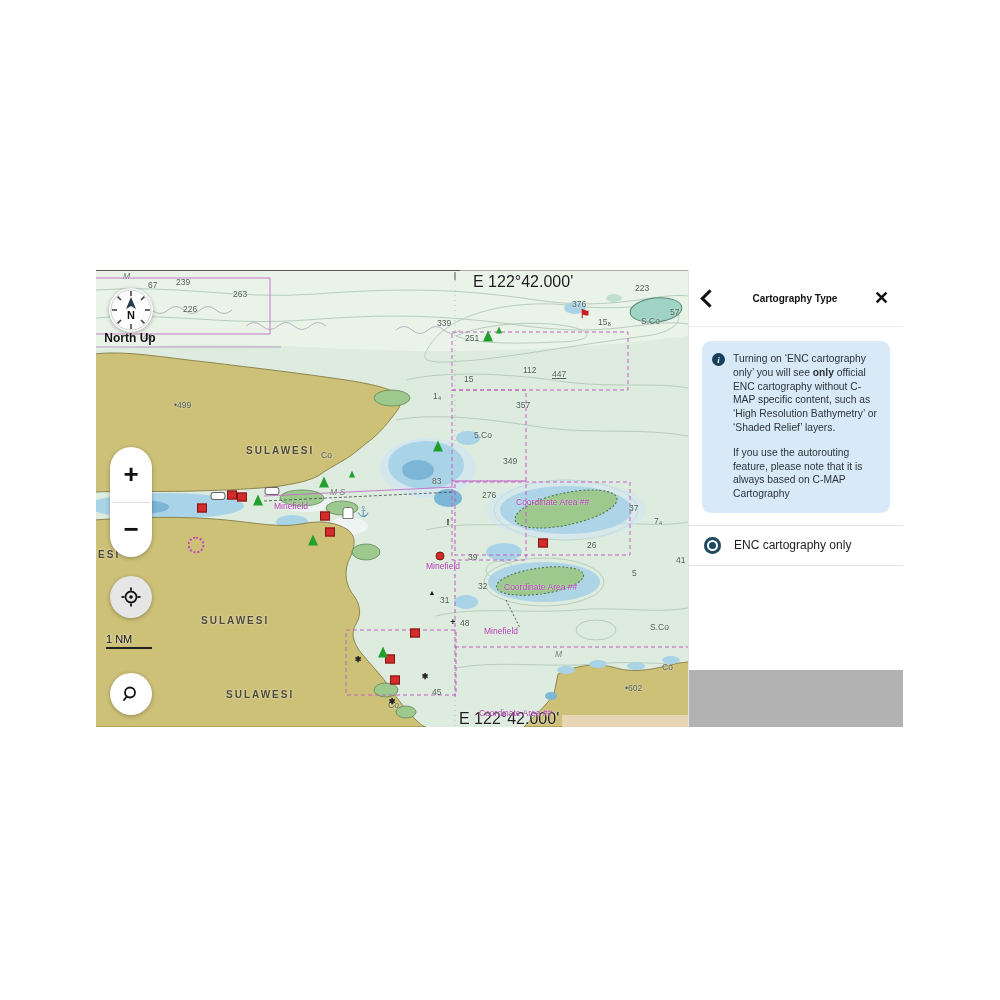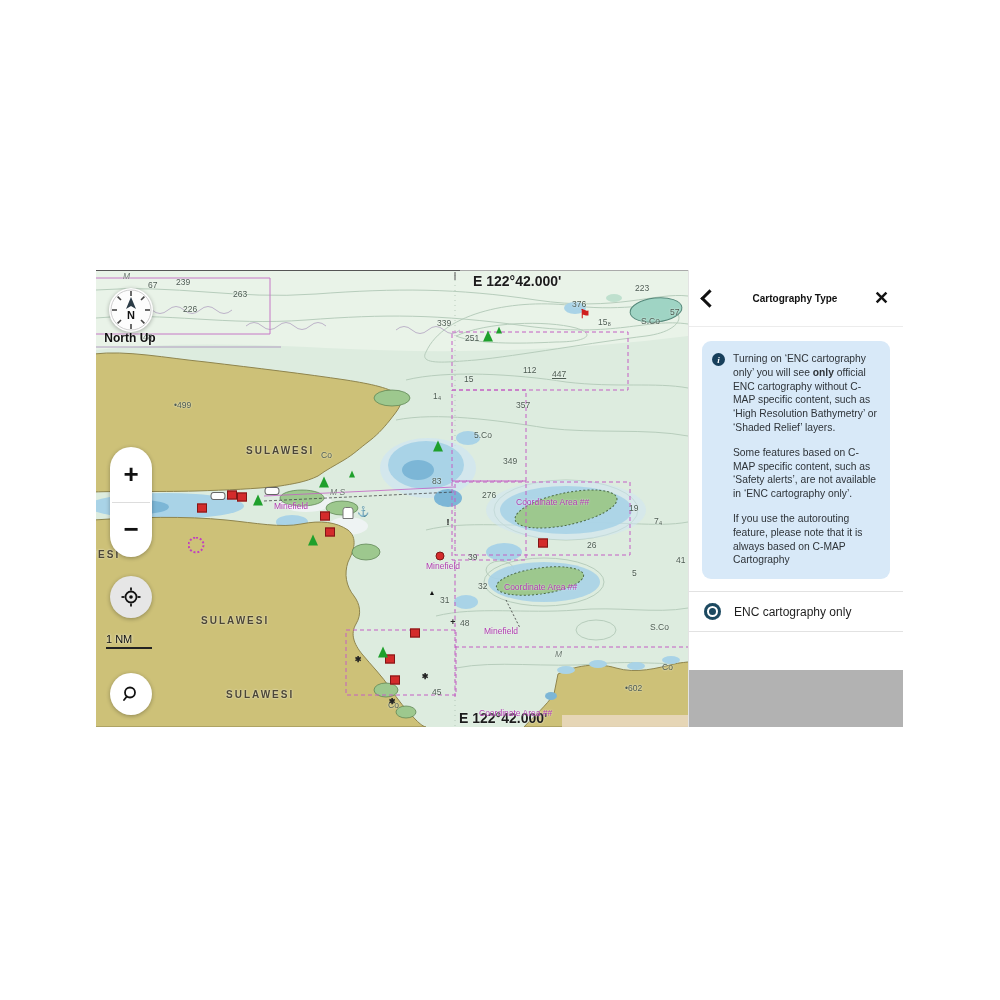--- a/index.html
+++ b/index.html
@@ -3,21 +3,21 @@
 <meta charset="utf-8">
 <style>
   html,body{margin:0;padding:0;background:#fff;}
   body{font-family:"Liberation Sans",sans-serif;width:1000px;height:1000px;position:relative;overflow:hidden;}
   .app{position:absolute;left:96px;top:270px;width:807px;height:457px;display:flex;background:#fff;}
 
   
   .map{position:relative;width:592px;height:457px;overflow:hidden;background:#ddecdf;flex:none;}
   .map svg.chart{position:absolute;left:0;top:0;}
   .maplabel{position:absolute;font-size:8.5px;color:#4d5c52;white-space:nowrap;text-shadow:0 0 2px rgba(255,255,255,.85);line-height:1;}
-  .maplabel.coord{font-size:14px;color:#1c1c1c;font-weight:700;padding-left:40px;}
+  .maplabel.coord{font-size:16px;color:#1c1c1c;font-weight:400;padding-left:40px;}
   .maplabel.place{font-size:10px;font-weight:bold;letter-spacing:2px;color:#4c4635;margin-top:42px;}
   .maplabel.mag{color:#b03ab0;}
   .maplabel.num-i{font-style:italic;color:#6b7a70;}
   .sym{position:absolute;transform:translate(-50%,-50%);line-height:1;}
   .sym-sq{width:8px;height:7px;background:#d42b2b;border:1px solid #7e1717;}
   .sym-dot{width:7px;height:7px;background:#d42b2b;border:1px solid #7e1717;border-radius:50%;}
   .sym-cone{width:0;height:0;border-left:5px solid transparent;border-right:5px solid transparent;border-bottom:11px solid #1fa02c;}
   .sym-cone-sm{width:0;height:0;border-left:3px solid transparent;border-right:3px solid transparent;border-bottom:7px solid #1fa02c;}
   .sym-ring{width:13px;height:13px;border:2px dotted #c03fc0;border-radius:50%;}
   .sym-hut{width:9px;height:10px;background:#fff;border:1px solid #777;border-radius:3px 3px 0 0;}
@@ -189,21 +189,21 @@
         <div class="maplabel" style="left: 539px; top: 14px;">223</div>
         <div class="maplabel" style="left: 502px; top: 48px;">15₈</div>
         <div class="maplabel" style="left: 545px; top: 47px;">S.Co</div>
         <div class="maplabel" style="left: 574px; top: 38px;">57</div>
         <div class="maplabel num-i" style="left: 234px; top: 218px;">M S</div>
         <div class="maplabel" style="left: 225px; top: 181px;">Co</div>
         <div class="maplabel" style="left: 372px; top: 283px;">39</div>
         <div class="maplabel" style="left: 382px; top: 312px;">32</div>
         <div class="maplabel" style="left: 344px; top: 326px;">31</div>
         <div class="maplabel" style="left: 491px; top: 271px;">26</div>
-        <div class="maplabel" style="left: 533px; top: 234px;">19</div>
+        <div class="maplabel" style="left: 533px; top: 234px;">37</div>
         <div class="maplabel" style="left: 558px; top: 247px;">7₄</div>
         <div class="maplabel" style="left: 580px; top: 286px;">41</div>
         <div class="maplabel" style="left: 536px; top: 299px;">5</div>
         <div class="maplabel" style="left: 336px; top: 418px;">45</div>
         <div class="maplabel" style="left: 364px; top: 349px;">48</div>
         <div class="maplabel" style="left: 554px; top: 353px;">S.Co</div>
         <div class="maplabel num-i" style="left: 459px; top: 380px;">M</div>
         <div class="maplabel" style="left: 509px; top: 414px; margin-left: 20px;">•602</div>
         <div class="maplabel" style="left: 566px; top: 393px;">Co</div>
         <div class="maplabel" style="left: 292px; top: 431px;">Co</div>
@@ -296,21 +296,20 @@
     <div class="p-header">
       <span class="chev"></span>
       <span class="p-title">Cartography Type</span>
       <span class="x-btn">✕</span>
     </div>
 
     <div class="infobox">
       <span class="info-i">i</span>
       <div class="info-text">
         <p><span>Turning on ‘ENC cartography only’ you will see </span><b>only</b><span> official ENC cartography without C-MAP specific content, such as ‘High Resolution Bathymetry’ or ‘Shaded Relief’ layers.</span></p>
-        <p>Some features based on C-MAP specific content, such as ‘Safety alerts’, are not available in ‘ENC cartography only’.</p>
         <p>If you use the autorouting feature, please note that it is always based on C-MAP Cartography</p>
       </div>
     </div>
 
     <div class="opts">
         <div class="opt-row">
           <div class="radio on"></div>
           <div>
             <div class="opt-label">ENC cartography only</div>
           </div>

